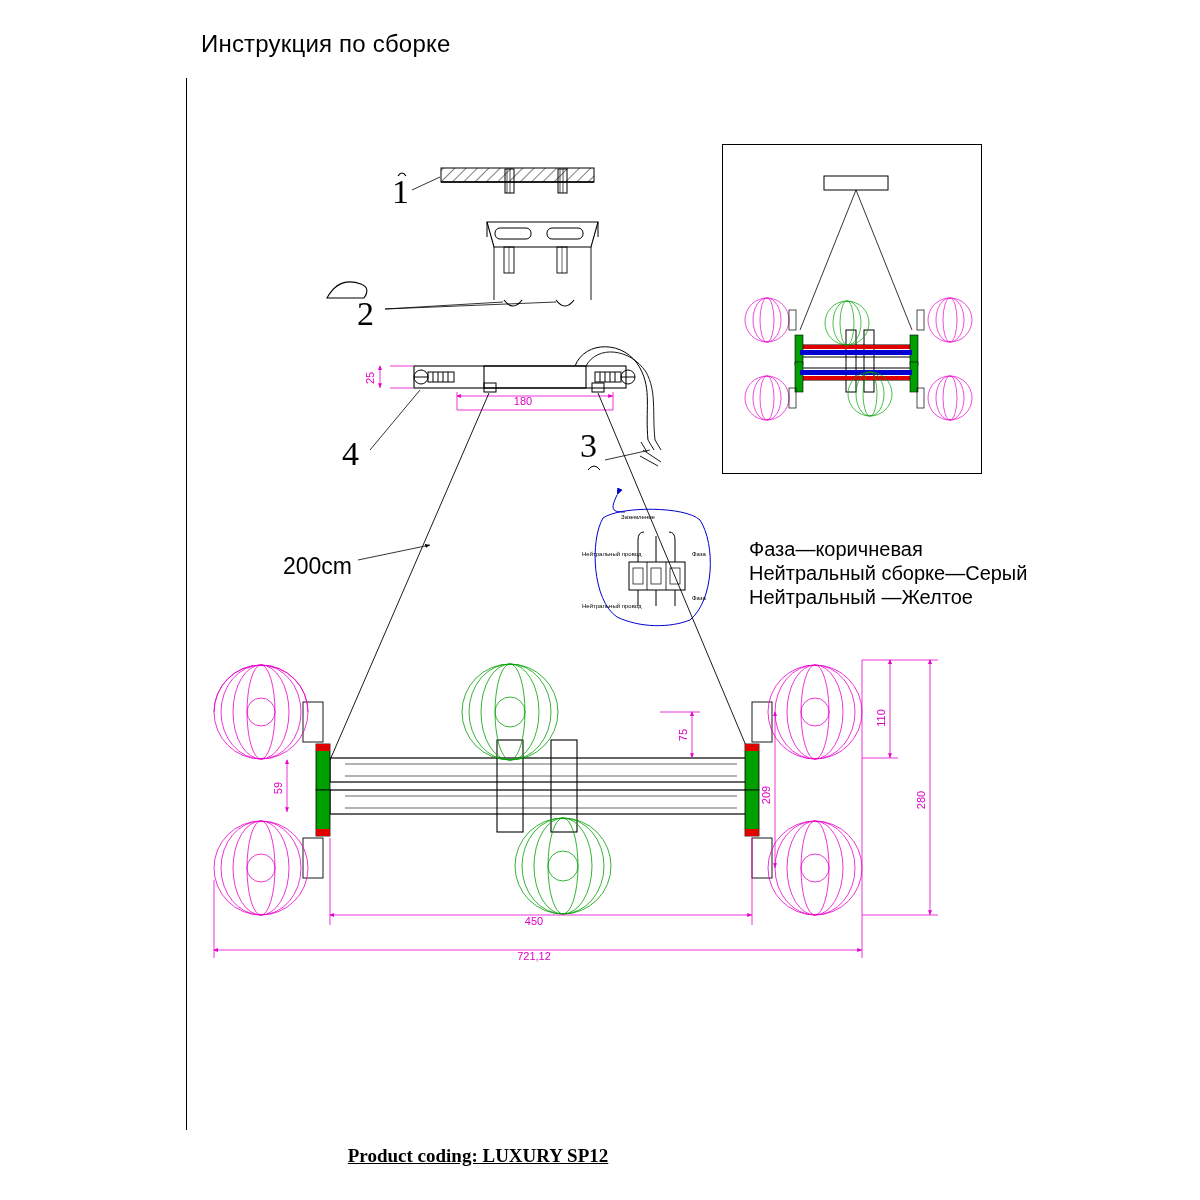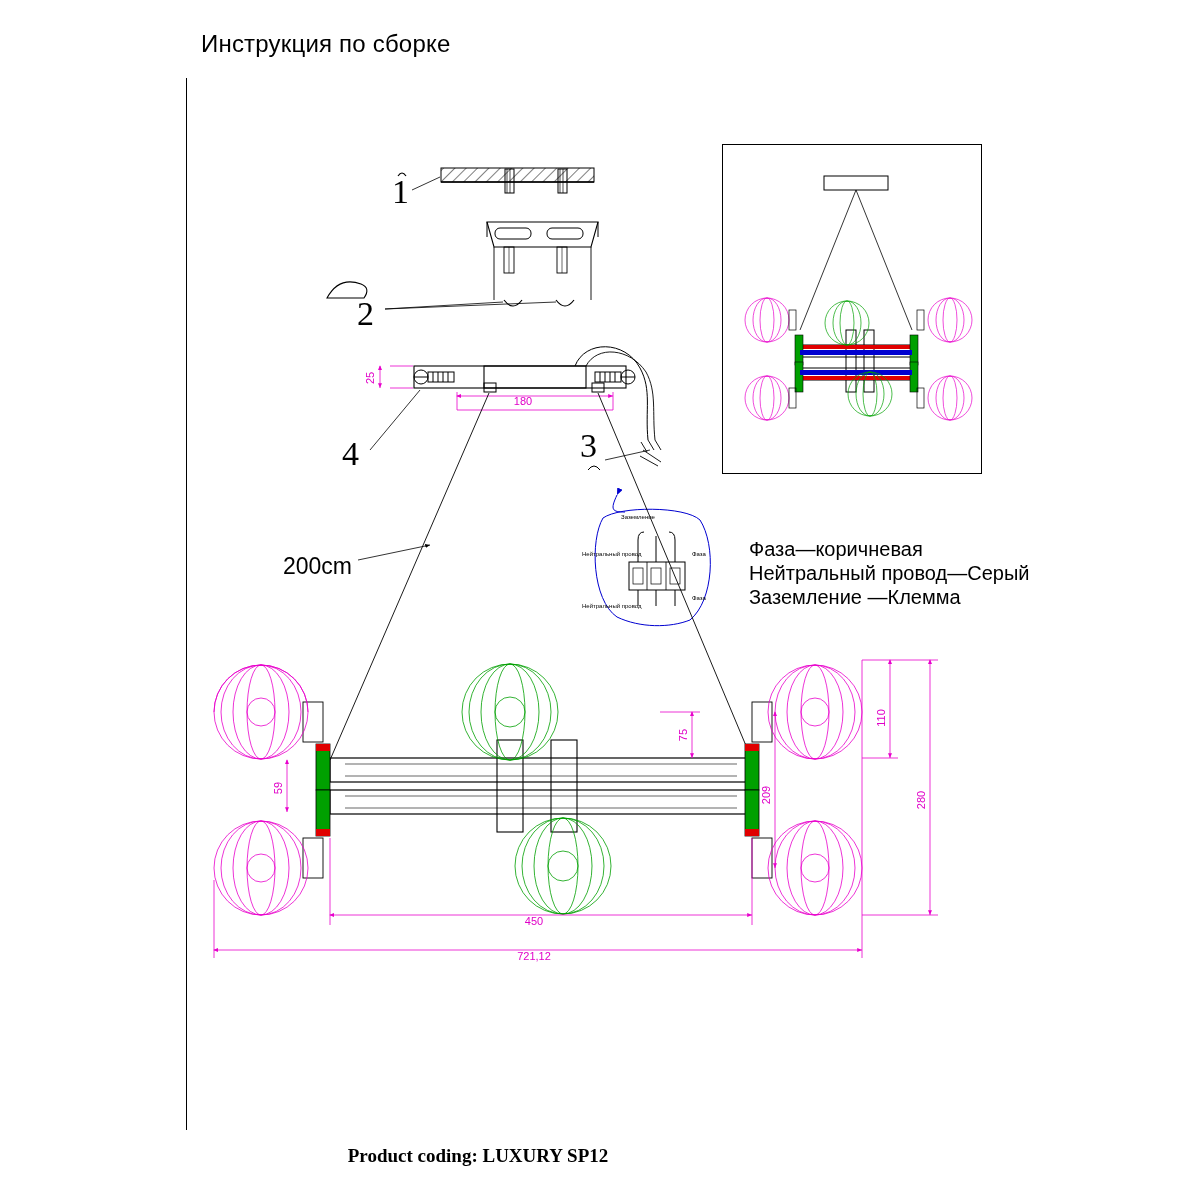--- a/index.html
+++ b/index.html
@@ -14,21 +14,21 @@
   .sheet{position:absolute;inset:0;}
   #title{
     position:absolute;left:201px;top:30px;
     font-size:24px;letter-spacing:.2px;
   }
   #vrule{
     position:absolute;left:186px;top:78px;width:1px;height:1052px;background:#000;
   }
   #footer{
     position:absolute;left:0;top:1145px;width:956px;text-align:center;
-    font-family:"Liberation Serif", serif;font-size:19px;font-weight:bold;
+    font-family:"Liberation Serif", serif;font-size:19px;font-weight:bold;text-decoration:underline;
   }
   
   #wirelegend{
     position:absolute;left:749px;top:537px;font-size:20px;line-height:24px;
   }
   
   #partslist{
     position:absolute;left:600px;top:985px;font-size:21px;line-height:32px;
   }
   .part{white-space:nowrap;}
@@ -48,22 +48,22 @@
 <body>
 
 <div class="sheet">
 
   <div id="title">Инструкция по сборке</div>
   <div id="vrule"></div>
   <div id="insetbox"></div>
 
   <div id="wirelegend">
     <div>Фаза—коричневая</div>
-    <div>Нейтральный провод—Серый</div>
-    <div>Заземление —Клемма</div>
+    <div>Нейтральный сборке—Серый</div>
+    <div>Нейтральный —Желтое</div>
   </div>
 
 
   <div id="footer">Product coding: LUXURY SP12</div>
 
   <svg viewBox="0 0 1200 1200">
     <defs>
       <pattern id="hatch" width="8" height="8" patternTransform="rotate(45)" patternUnits="userSpaceOnUse">
         <line x1="0" y1="0" x2="0" y2="8" stroke="#000" stroke-width="1"></line>
       </pattern>

